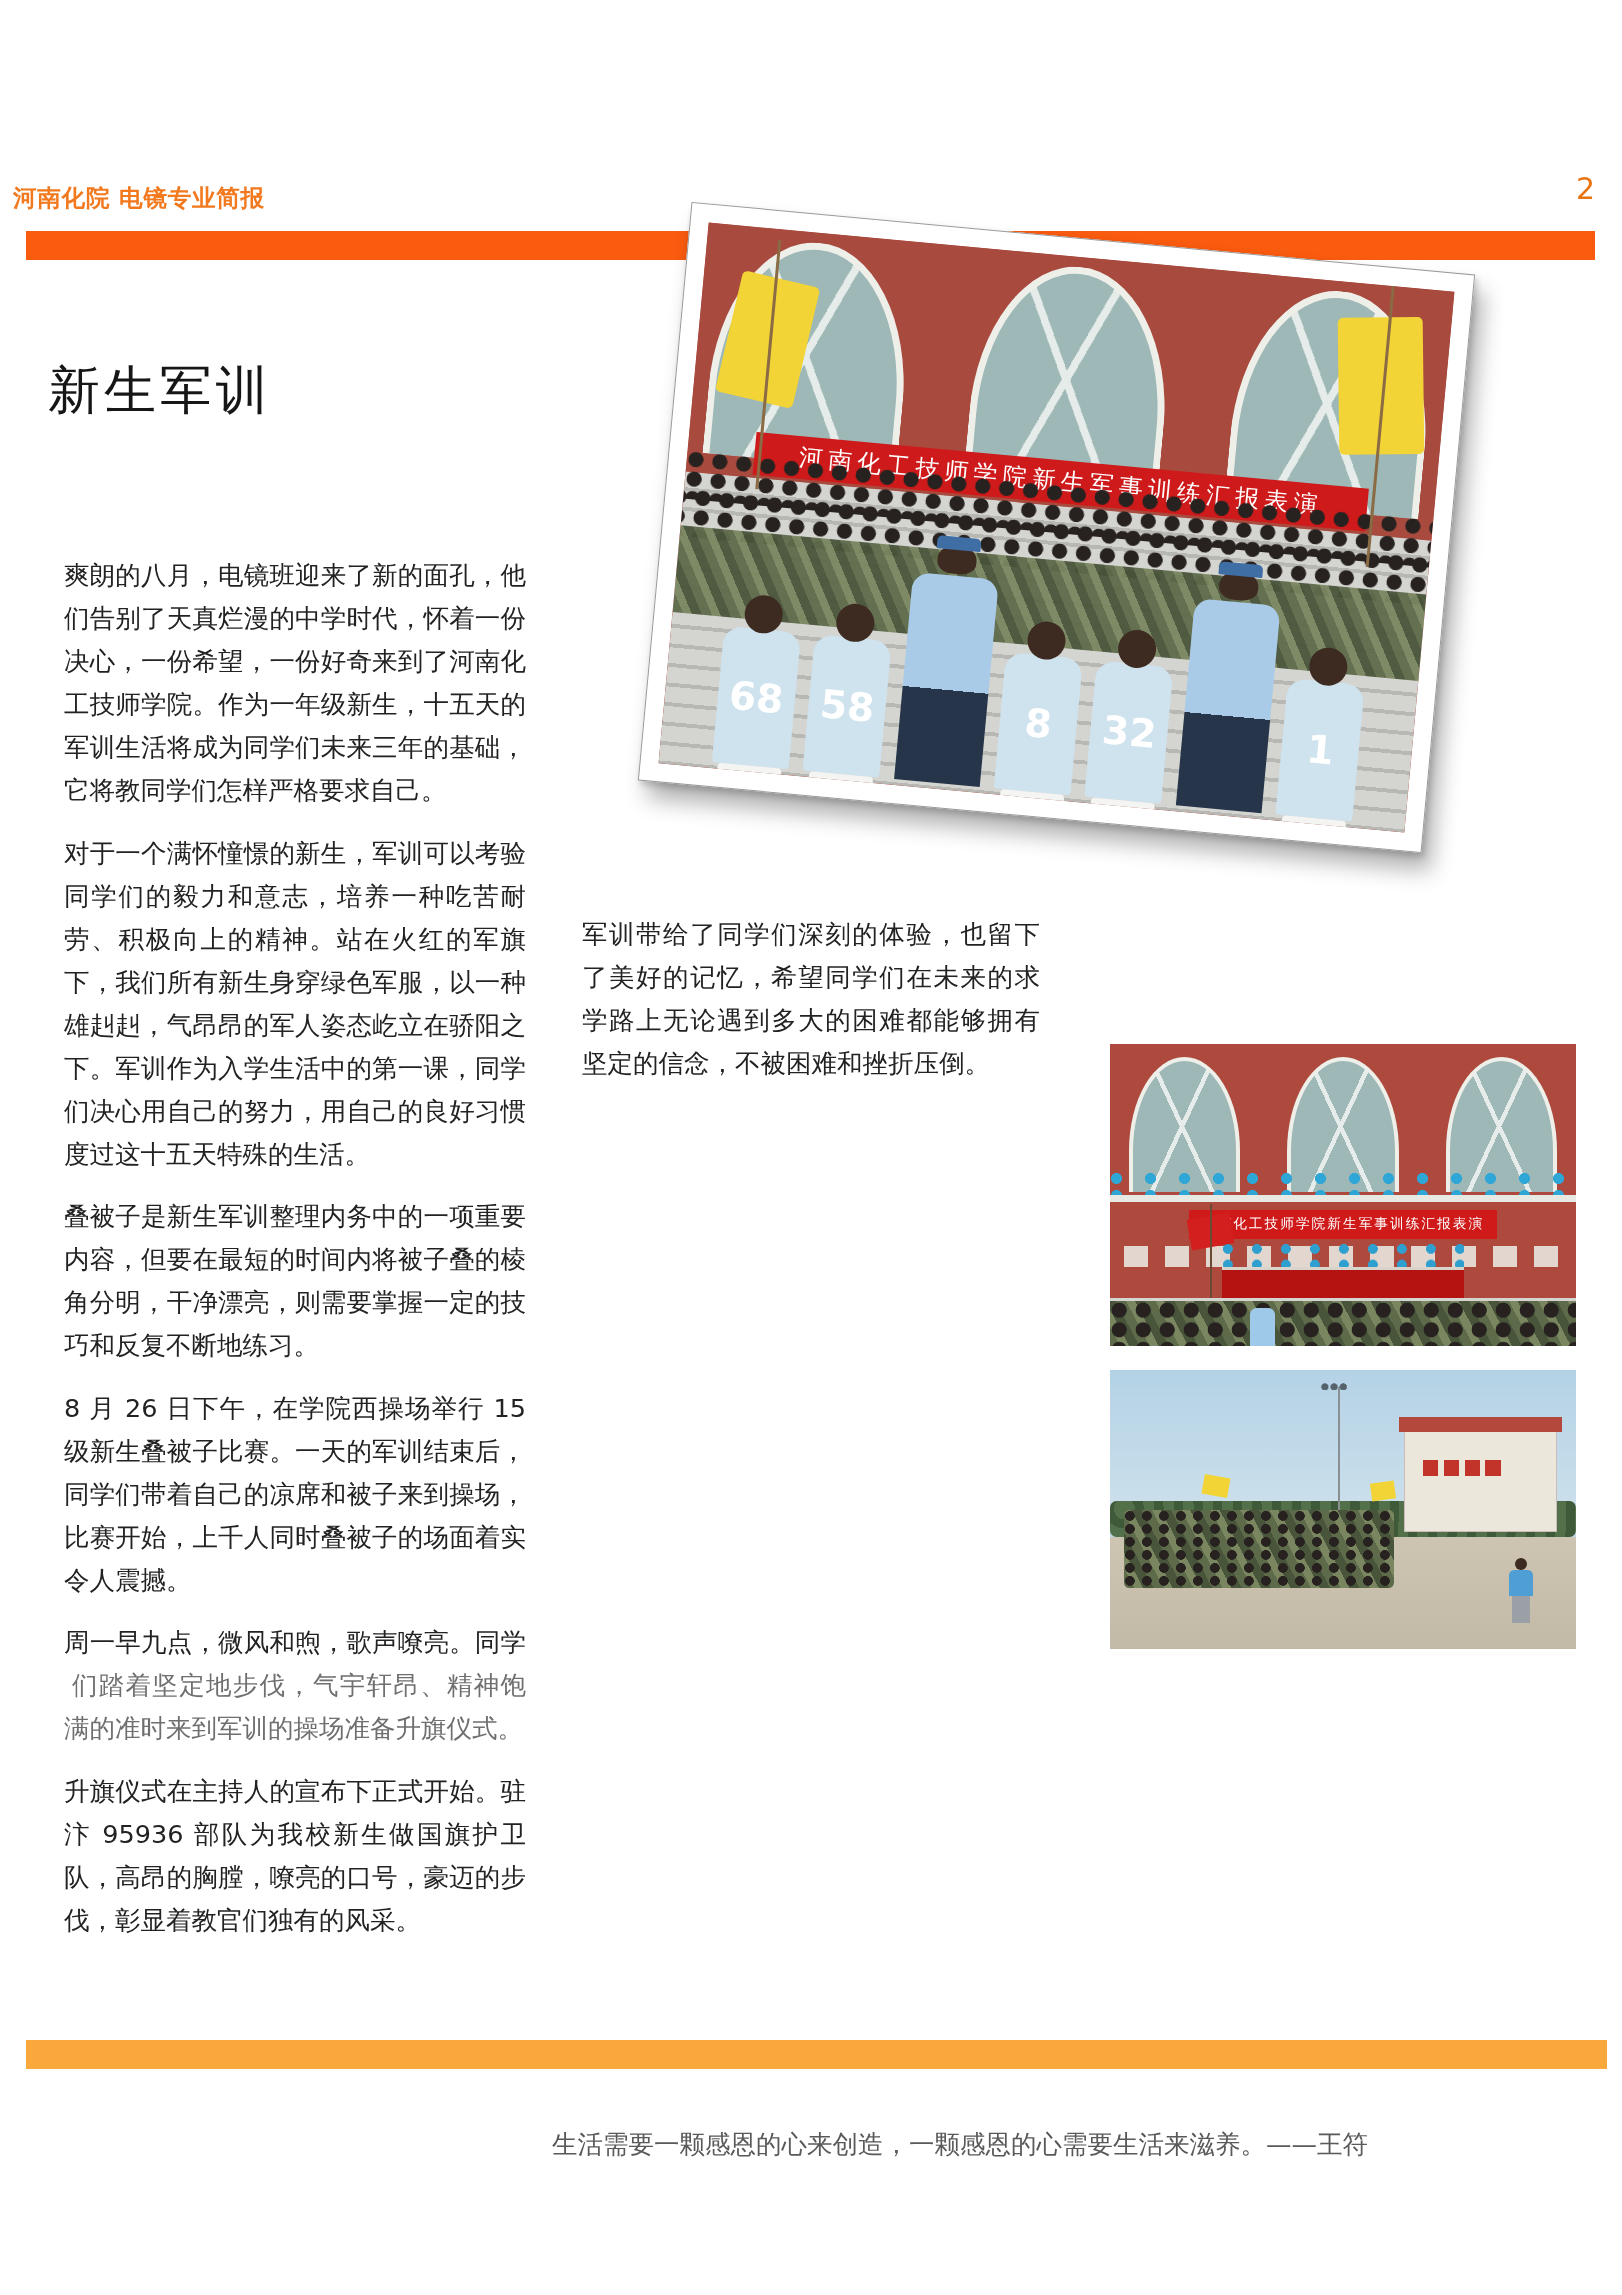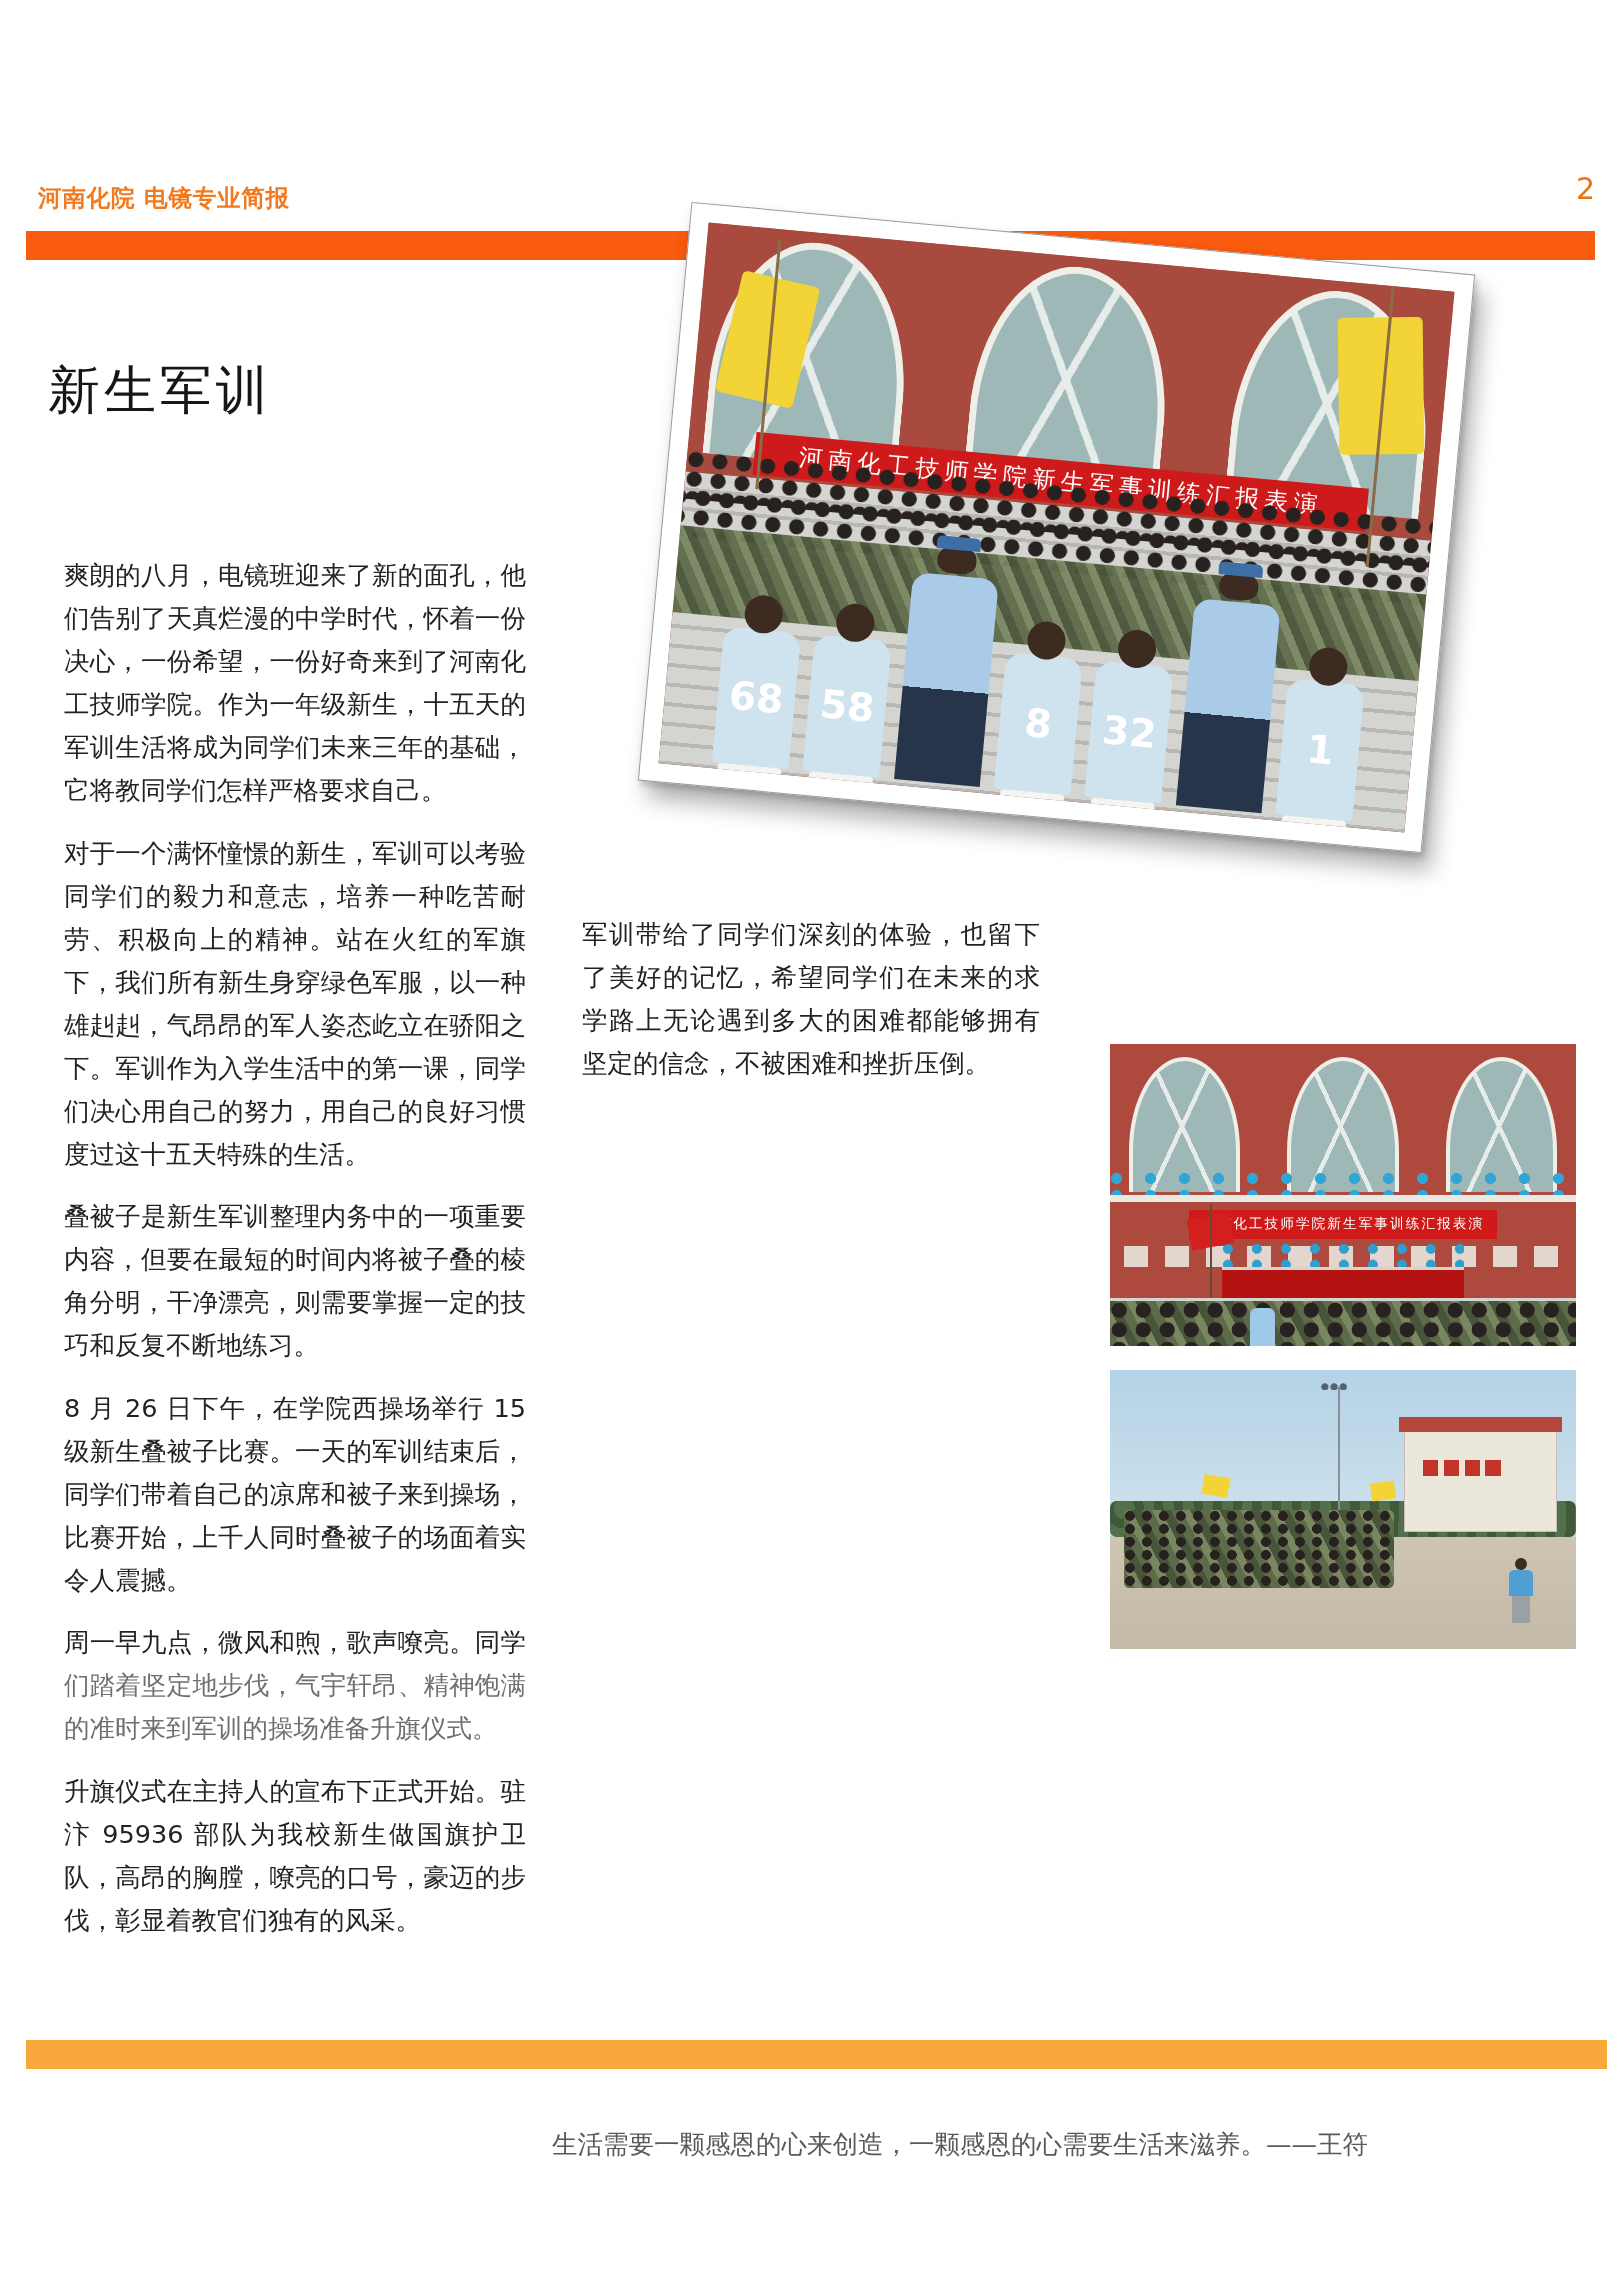--- a/index.html
+++ b/index.html
@@ -2,21 +2,21 @@
 <html style="font-size:10.5px"><head>
 <meta charset="utf-8">
 <style>
   html,body{margin:0;padding:0;background:#ffffff;}
   #page{
     position:relative;width:1623px;height:2295px;background:#ffffff;overflow:hidden;
     font-family:"DejaVu Sans",sans-serif;
   }
   
   .masthead{
-    position:absolute;left:38px;top:182px;font-size:23.6px;font-weight:600;
+    position:absolute;left:13px;top:182px;font-size:23.6px;font-weight:600;
     color:#F2791E;letter-spacing:0.7px;white-space:nowrap;
   }
   .page-number{
     position:absolute;right:28px;top:171px;font-size:30px;color:#E8730F;
   }
   .top-bar{
     position:absolute;left:26px;top:231px;width:1569px;height:29.4px;background:#F95B0F;
   }
   .bottom-bar{
     position:absolute;left:26px;top:2040px;width:1581px;height:29.4px;background:#F9A83C;
@@ -26,21 +26,21 @@
     position:absolute;left:48px;top:356px;font-size:52px;font-weight:500;
     color:#161616;letter-spacing:3.9px;white-space:nowrap;text-align:center;
   }
   .col{
     position:absolute;font-size:25.5px;line-height:43px;color:#222222;
     text-align:justify;text-justify:inter-character;
   }
   .col-left{left:64px;top:554px;width:462px;}
   .col-mid{left:582px;top:913px;width:458px;}
   .col p{margin:0 0 19.6px 0;}
-  .muted{color:#6F6F6F;}
+  .muted{color:#6F6F6F;margin-left:8px;}
   .quote{
     position:absolute;right:24px;top:2127px;width:1047px;
     font-size:25.5px;color:#595959;white-space:nowrap;
   }
   
   .photo{position:absolute;overflow:hidden;}
   .scene{position:absolute;inset:0;overflow:hidden;}
   .brick-lines{background-image:repeating-linear-gradient(180deg,rgba(0,0,0,0.08) 0 1.3px,transparent 1.3px 9.2px);}
   .steps-tex{background-image:repeating-linear-gradient(180deg,#d4d4d0 0 15.7px,#b7b7b3 15.7px 19.6px);}
   .camo-tex{background:repeating-linear-gradient(62deg,#5e6b4a 0 9.2px,#7a8660 9.2px 17px,#49553a 17px 26px);}

